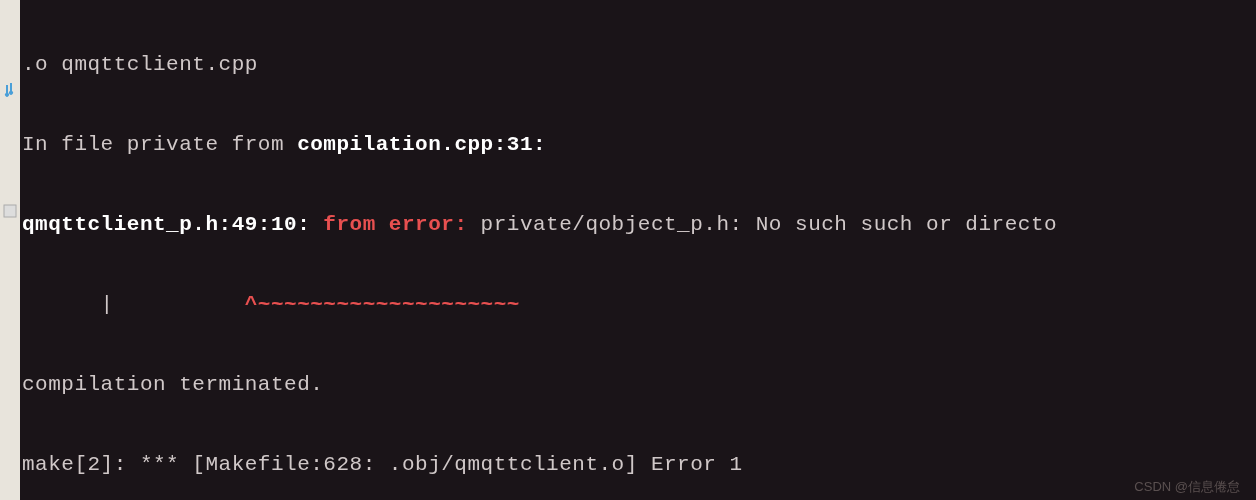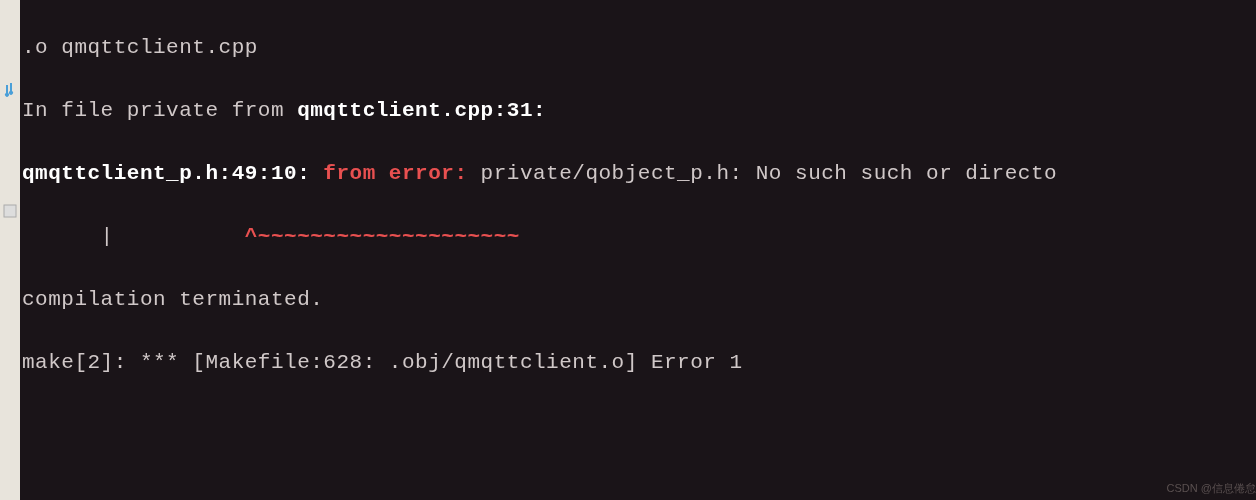--- a/index.html
+++ b/index.html
@@ -54,47 +54,48 @@
     }
     .red-bold {
       color: #e85050;
       font-weight: bold;
     }
     .normal {
       color: #d0c8c8;
     }
     .line {
       display: block;
+      margin-top: 17px;
     }
     .watermark {
       position: absolute;
       bottom: 4px;
-      right: 0;
-      font-size: 11px;
+      right: 16px;
+      font-size: 13px;
       color: #5a5050;
       font-family: sans-serif;
     }
   </style>
 </head>
 <body>
 
 
 
 <div class="sidebar">
   <svg class="sidebar-icon icon-audio" viewBox="0 0 16 16" style="margin-top:18px;">
     <path d="M8 2 L10 2 L10 10 A2 2 0 1 1 8 10 Z M4 4 L6 4 L6 12 A2 2 0 1 1 4 12 Z"></path>
   </svg>
   <svg class="sidebar-icon icon-folder" viewBox="0 0 16 16" style="margin-top:40px;">
     <rect x="2" y="2" width="12" height="12" fill="#ddd" stroke="#aaa"></rect>
   </svg>
 </div>
 
 <div class="terminal">
 <span class="line"><span class="normal">.o qmqttclient.cpp</span></span>
-<span class="line"><span class="normal">In file private from </span><span class="white-bold">qmqttclient.cpp:31:</span></span>
+<span class="line"><span class="normal">In file private from </span><span class="white-bold">compilation.cpp:31:</span></span>
 <span class="line"><span class="white-bold">qmqttclient_p.h:49:10: </span><span class="red-bold">from error: </span><span class="normal">private/qobject_p.h: No such such or directo</span></span>
 <span class="line"><span class="normal">      |          </span><span class="red-bold">^~~~~~~~~~~~~~~~~~~~~</span></span>
 <span class="line"><span class="normal">compilation terminated.</span></span>
 <span class="line"><span class="normal">make[2]: *** [Makefile:628: .obj/qmqttclient.o] Error 1</span></span>
 
 
 
 
 
 

